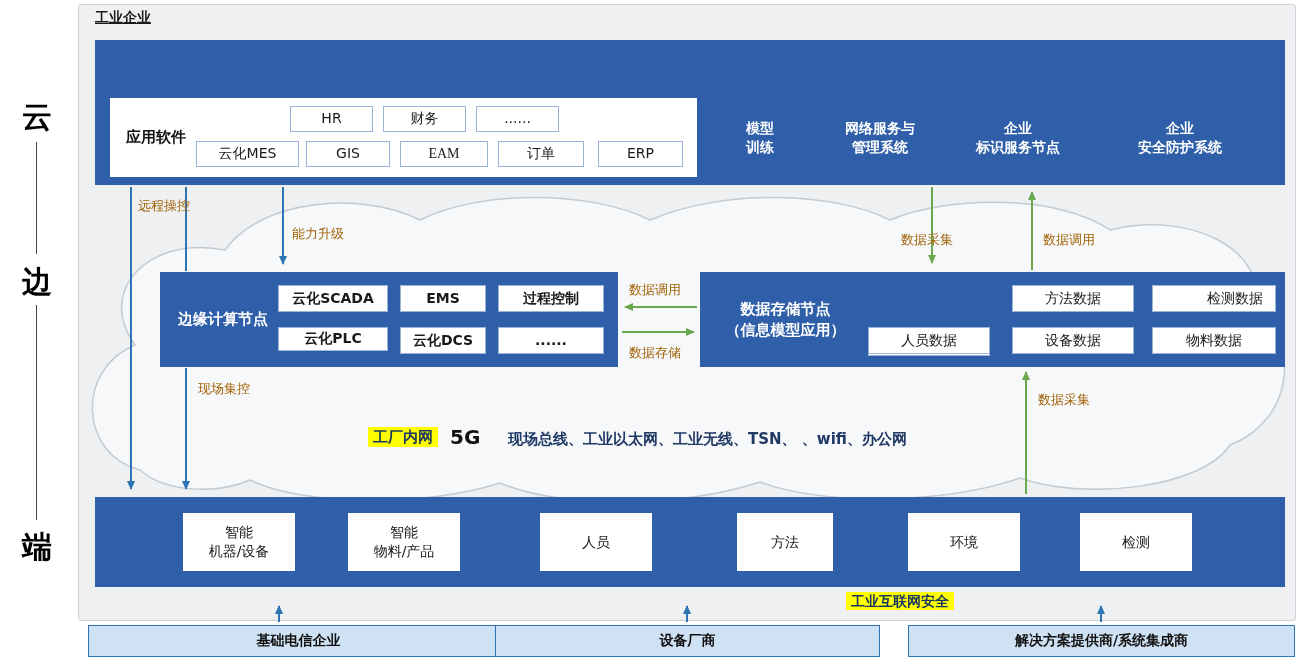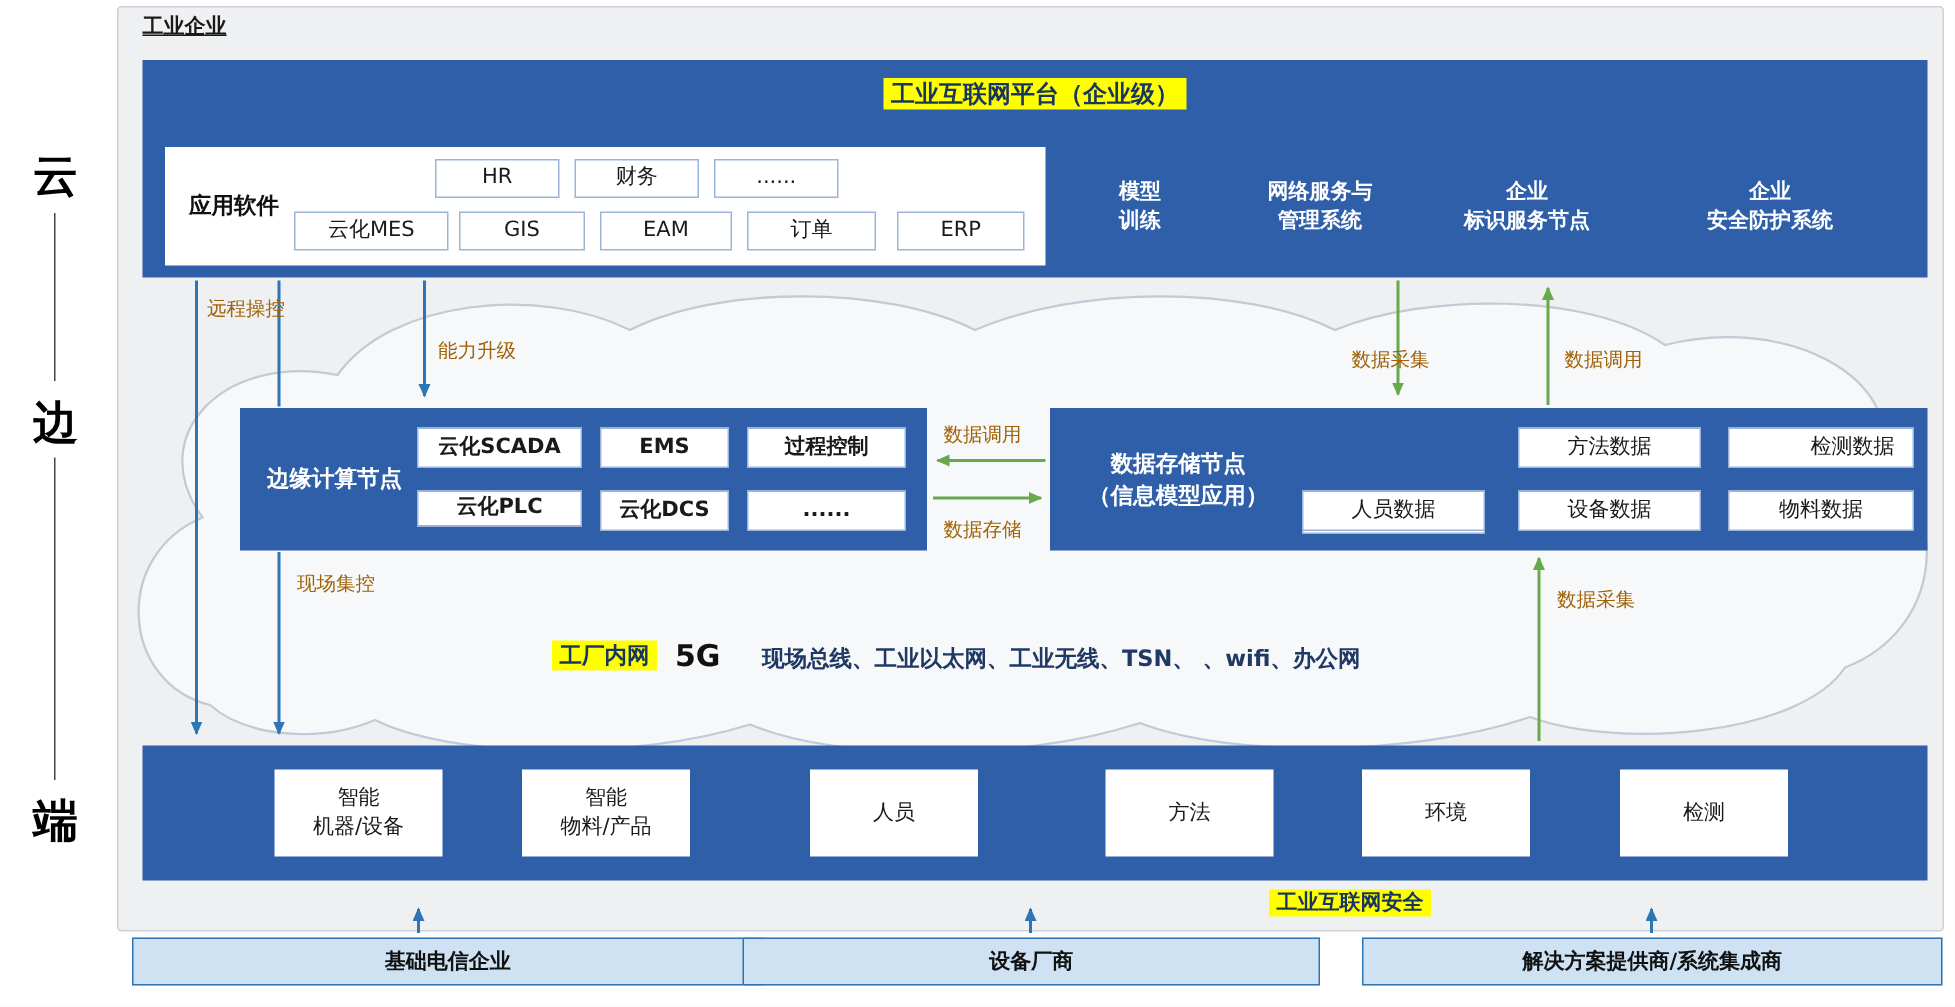--- a/index.html
+++ b/index.html
@@ -39,32 +39,29 @@
   <div class="vline" style="left:36px; top:305px; height:215px;"></div>
 
   <div class="container-bg" style="left:78px; top:4px; width:1218px; height:617px;"></div>
   <div class="abs" style="left:95px; top:9px; font-size:14px; font-weight:bold; text-decoration:underline; color:#1a1a1a; z-index:4;">工业企业</div>
 
   <svg class="cloud" width="1303" height="671">
     <path d="M 140 470 C 80 455, 75 370, 135 345 C 95 290, 150 235, 225 250 C 260 200, 360 190, 420 220 C 480 190, 590 190, 650 220 C 720 190, 830 190, 890 220 C 950 195, 1060 195, 1110 230 C 1190 210, 1270 250, 1255 310 C 1300 340, 1295 420, 1230 445 C 1200 490, 1080 500, 1020 478 C 940 505, 820 505, 760 482 C 680 508, 560 508, 500 483 C 420 508, 300 505, 250 480 C 215 495, 165 492, 140 470 Z" fill="#ffffff" fill-opacity="0.55" stroke="#c2cad4" stroke-width="1.5"></path>
   </svg>
 
   <div class="bluebox" style="left:95px; top:40px; width:1190px; height:145px;">
-    <div class="title-wrap" style="top:13px;">
-      <span class="hl">工业互联网平台（企业级）</span>
-    </div>
 
     <div class="app-panel" style="left:15px; top:58px; width:587px; height:79px;">
       <div class="app-label" style="left:8px; top:0; height:79px; width:76px;">应用软件</div>
       <div class="wbox" style="left:180px; top:8px;  width:83px;  height:26px;">HR</div>
       <div class="wbox" style="left:273px; top:8px;  width:83px;  height:26px;">财务</div>
       <div class="wbox" style="left:366px; top:8px;  width:83px;  height:26px;">......</div>
       <div class="wbox" style="left:86px;  top:43px; width:103px; height:26px;">云化MES</div>
       <div class="wbox" style="left:196px; top:43px; width:84px;  height:26px;">GIS</div>
-      <div class="wbox" style="left:290px; top:43px; width:88px;  height:26px;">EAM</div>
+      <div class="wbox" style="left:290px; top:43px; width:88px;  height:26px;font-family:Liberation Serif, serif;">EAM</div>
       <div class="wbox" style="left:388px; top:43px; width:86px;  height:26px;">订单</div>
       <div class="wbox" style="left:488px; top:43px; width:85px;  height:26px;">ERP</div>
     </div>
 
     <div class="node" style="left:633px;  top:68px; width:64px;  height:60px;">模型
 训练</div>
     <div class="node" style="left:725px;  top:68px; width:120px; height:60px;">网络服务与
 管理系统</div>
     <div class="node" style="left:863px;  top:68px; width:120px; height:60px;">企业
 标识服务节点</div>
@@ -98,21 +95,21 @@
   </div>
   <div class="fiveg" style="left:450px; top:425px;">5G</div>
   <div class="netlist" style="left:508px; top:430px;">现场总线、工业以太网、工业无线、TSN、 、wifi、办公网</div>
 
   <div class="bluebox" style="left:95px; top:497px; width:1190px; height:90px;">
     <div class="devbox" style="left:88px;  top:16px; width:112px; height:58px;">智能
 机器/设备</div>
     <div class="devbox" style="left:253px; top:16px; width:112px; height:58px;">智能
 物料/产品</div>
     <div class="devbox" style="left:445px; top:16px; width:112px; height:58px;">人员</div>
-    <div class="devbox" style="left:642px; top:16px; width:112px; height:58px;">方法</div>
+    <div class="devbox" style="left:642px; top:16px; width:96px; height:58px;">方法</div>
     <div class="devbox" style="left:813px; top:16px; width:112px; height:58px;">环境</div>
     <div class="devbox" style="left:985px; top:16px; width:112px; height:58px;">检测</div>
   </div>
 
   <div class="abs" style="left:846px; top:593px; z-index:5; font-size:14px;">
     <span class="hl">工业互联网安全</span>
   </div>
 
   <div class="albl" style="left:138px;  top:197px;">远程操控</div>
   <div class="albl" style="left:292px;  top:225px;">能力升级</div>

